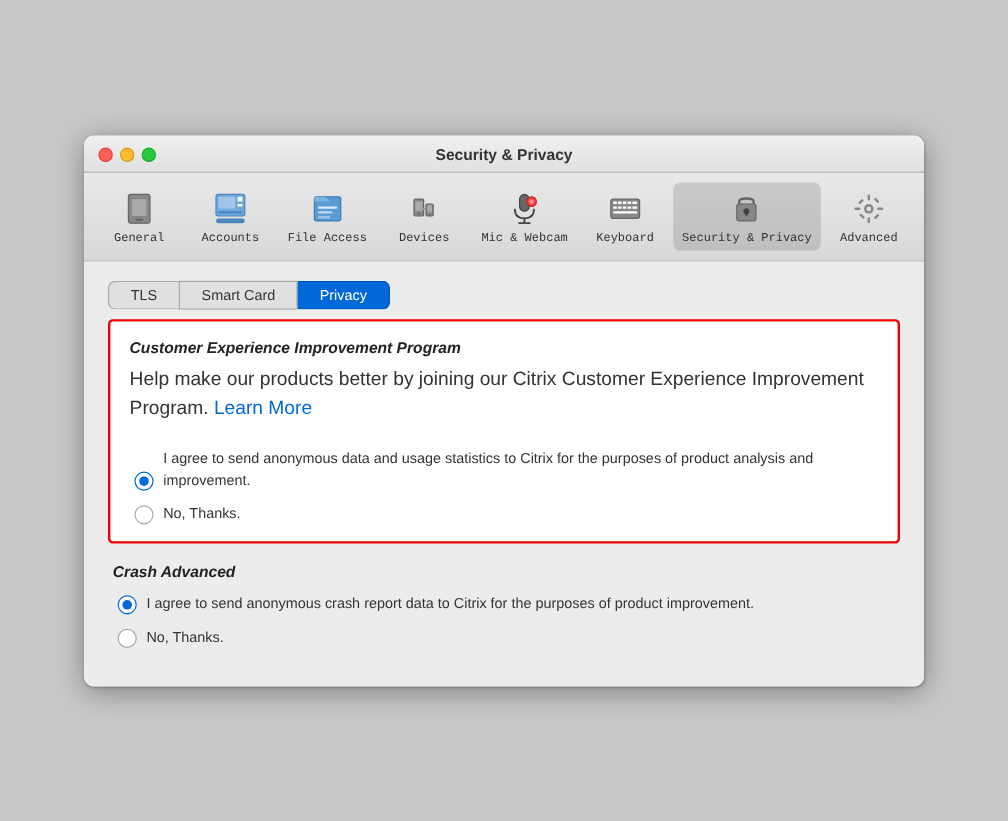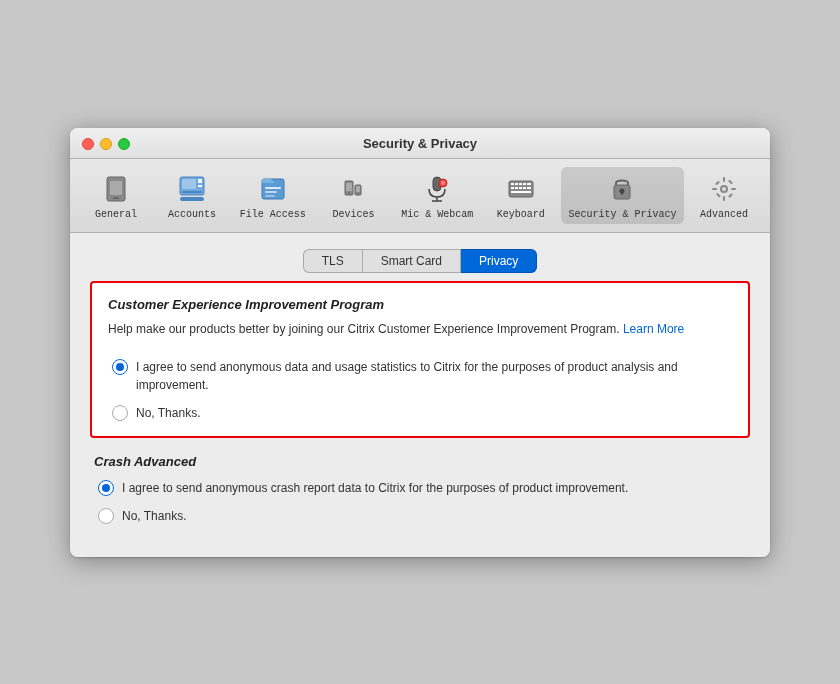--- a/index.html
+++ b/index.html
@@ -82,21 +82,20 @@
       text-align: center;
       white-space: nowrap;
       font-family: Liberation Mono, monospace;
     }
     .content {
       background: #ececec;
       padding: 16px 20px;
     }
     .tab-bar {
       display: flex;
-      justify-content: center;
       gap: 0;
       margin-bottom: 8px;
     }
     .tab {
       padding: 4px 18px;
       font-size: 12px;
       border: 1px solid #aaa;
       background: #e0e0e0;
       cursor: pointer;
       color: #333;
@@ -116,39 +115,39 @@
       margin-bottom: 16px;
     }
     .section-title {
       font-size: 13px;
       font-weight: 700;
       color: #222;
       margin-bottom: 8px;
       font-style: italic;
     }
     .section-desc {
-      font-size: 12px;
+      font-size: 16px;
       color: #333;
       line-height: 1.5;
       margin-bottom: 20px;
     }
     .learn-more {
       color: #0068d9;
       cursor: pointer;
       text-decoration: none;
     }
     .radio-group {
       display: flex;
       flex-direction: column;
       gap: 10px;
       padding-left: 4px;
     }
     .radio-item {
       display: flex;
-      align-items: flex-start;
+      align-items: flex-end;
       gap: 8px;
       font-size: 12px;
       color: #333;
       line-height: 1.5;
     }
     .radio-circle {
       width: 16px;
       height: 16px;
       border-radius: 50%;
       border: 1.5px solid #aaa;

